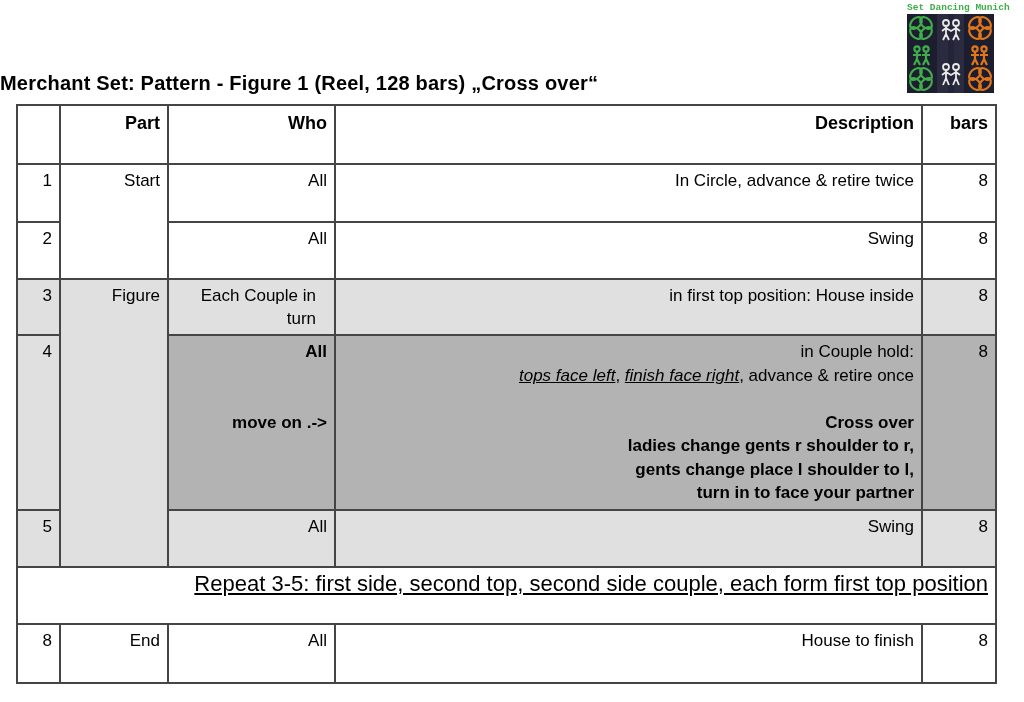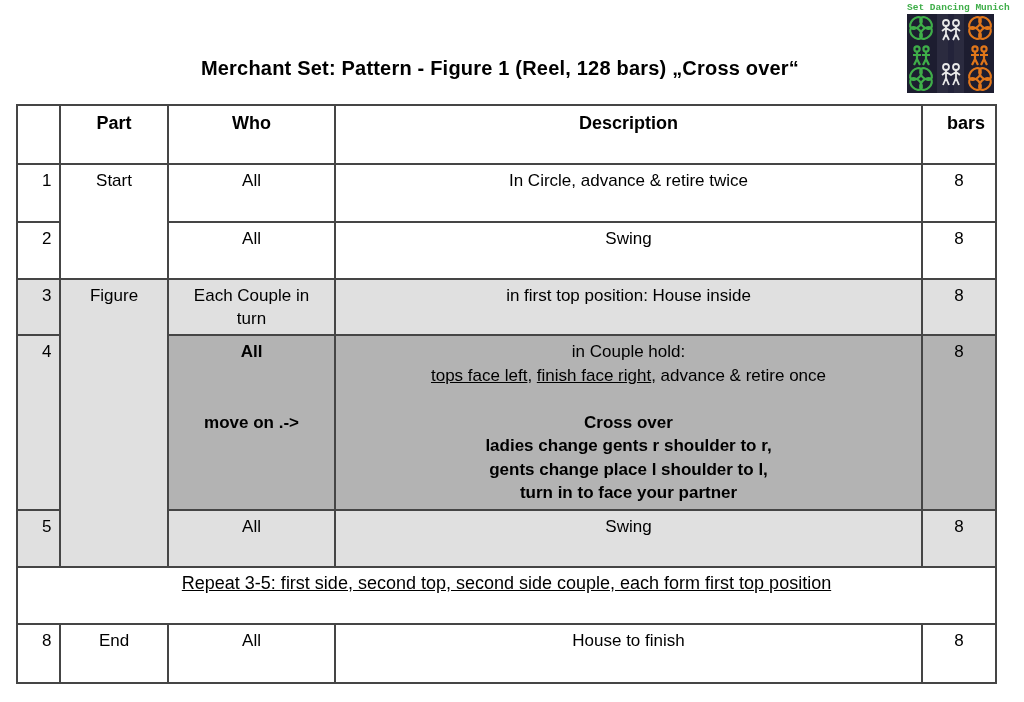--- a/index.html
+++ b/index.html
@@ -12,52 +12,52 @@
     overflow: hidden;
   }
 
   
   .logo-wrap { position: absolute; left: 907px; top: 2px; width: 87px; text-align: center; font-family: Liberation Mono, monospace; }
   .logo-caption { font-size: 9.5px; font-weight: bold; color: #3fae49; line-height: 11px; white-space: nowrap; }
   .logo-img { display: block; margin-top: 1px; }
 
   
   .page-title {
-    position: absolute; top: 57px; left: 0; width: 1000px;
-    text-align: center; font-size: 20px; font-weight: bold;
+    position: absolute; top: 72px; left: 0; width: 1000px;
+    font-size: 20px; font-weight: bold;
     letter-spacing: 0.2px;
   }
 
   
   table.pattern {
     position: absolute; left: 16px; top: 104px;
     border-collapse: collapse; table-layout: fixed;
     width: 979px;
     font-size: 17px;
   }
   .pattern th, .pattern td {
     border: 2px solid #454545;
     vertical-align: top;
-    text-align: center;
-    padding: 4px 24px;
+    text-align: right;
+    padding: 4px 7px;
     line-height: 23px;
     margin-left: 22px;
   }
   .pattern th { font-size: 18px; font-weight: bold; padding-top: 6px; }
   .light  { background: #e0e0e0; }
   .shade  { background: #b3b3b3; }
   .vmid   { vertical-align: middle; }
   .bold   { font-weight: bold; }
-  .uline  { text-decoration: underline; }
+  .uline  { text-decoration: underline; font-style: italic; }
   .wrap-narrow { max-width: 140px; }
   .line   { line-height: 23.5px; }
   .spacer-line { height: 23.5px; }
   .spacer-2line { height: 47px; }
   .repeat-cell { text-align: center; vertical-align: middle; padding: 6px 0; }
-  .repeat-text { font-size: 18px; text-decoration: underline; }
+  .repeat-text { font-size: 22px; text-decoration: underline; }
 </style>
 </head>
 <body>
 
 <div class="logo-wrap">
   <div class="logo-caption">Set Dancing Munich</div>
   <svg class="logo-img" width="87" height="79" viewBox="0 0 87 79">
     <rect x="0" y="0" width="87" height="79" fill="#1d1d30"></rect>
     <rect x="30" y="0" width="27" height="79" fill="#2b2b3f"></rect>
     <rect x="41" y="0" width="6" height="79" fill="#23233a"></rect>

